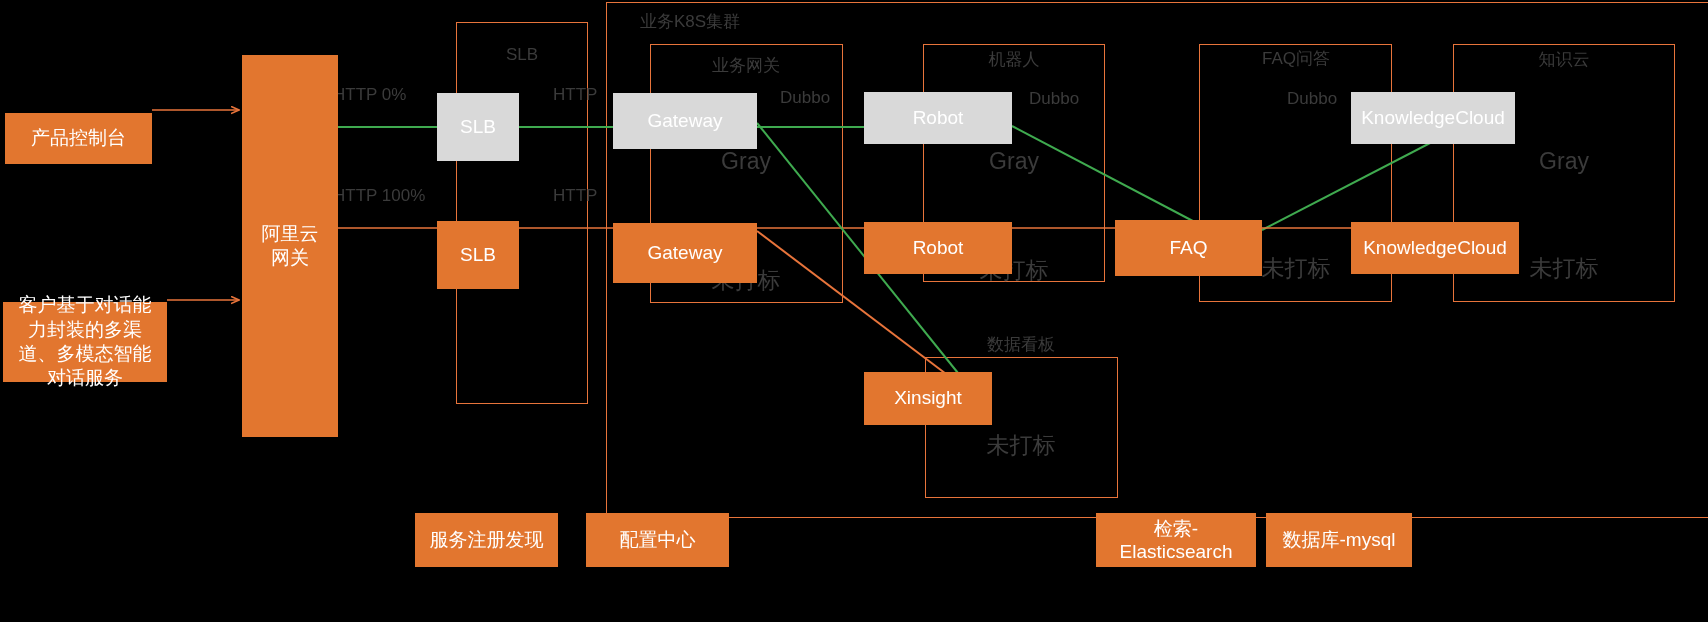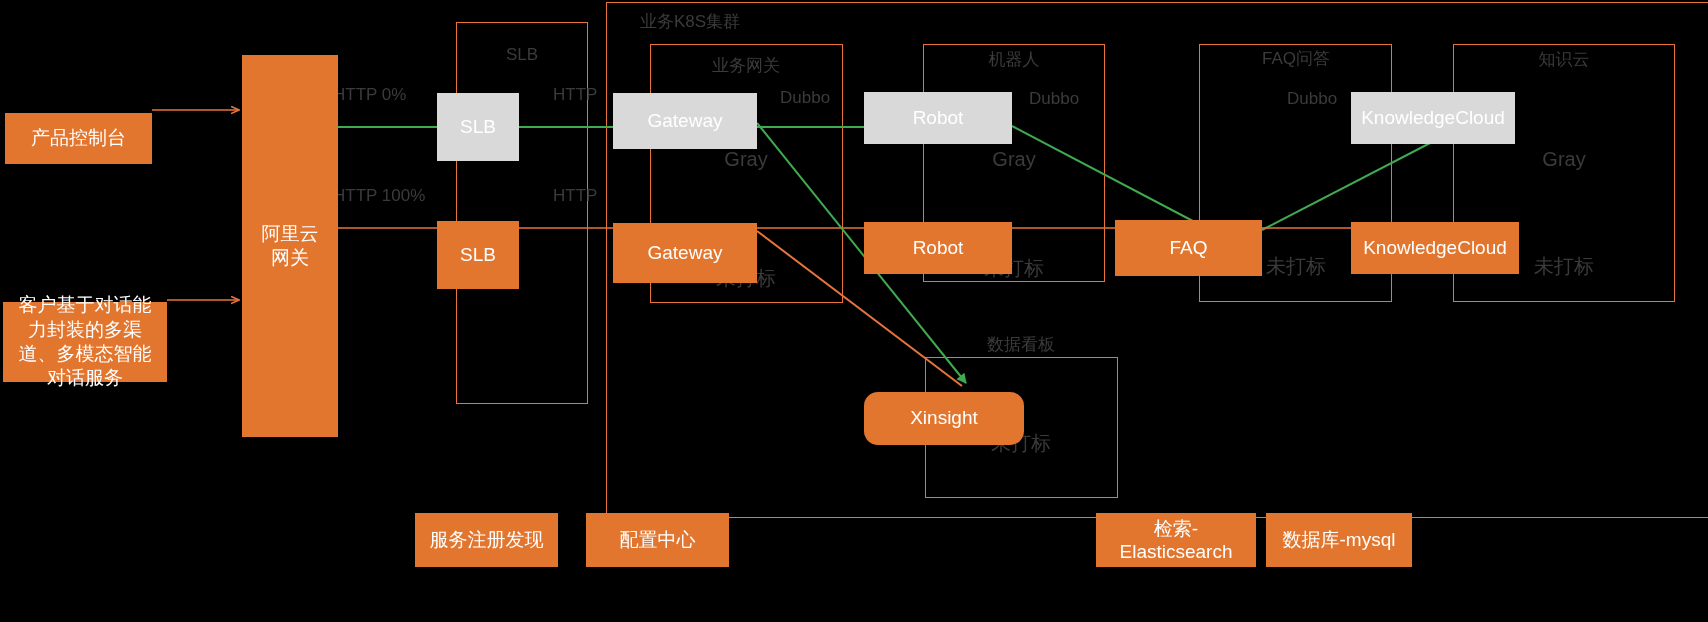--- a/index.html
+++ b/index.html
@@ -1,21 +1,21 @@
 <!DOCTYPE html>
 <html><head>
 <meta charset="utf-8">
 <style>
   html,body{margin:0;padding:0;background:#000;}
   #stage{position:relative;width:1708px;height:622px;background:#000;
          font-family:"Liberation Sans","DejaVu Sans",sans-serif;overflow:hidden;}
   .grp{position:absolute;border:1.5px solid #e8743b;box-sizing:border-box;}
   .grp-label{position:absolute;color:#3b3b3b;font-size:17px;text-align:left;
              white-space:nowrap;transform:translateX(-50%);}
-  .sub-label{position:absolute;color:#3b3b3b;font-size:20px;text-align:center;
+  .sub-label{position:absolute;color:#3b3b3b;font-size:23px;text-align:center;
              white-space:nowrap;transform:translateX(-50%);}
   .node{position:absolute;box-sizing:border-box;display:flex;align-items:center;
         justify-content:center;color:#fff;font-size:19px;text-align:center;line-height:1.28;}
   .node.orange{background:#e2762f;margin-top:28px;}
   .node.gray{background:#d9d9d9;color:#fff;}
   .node.cn{font-size:19px;}
   .edge-label{position:absolute;color:#3b3b3b;font-size:17px;white-space:nowrap;text-align:right;}
   svg.wires{position:absolute;left:0;top:0;width:1708px;height:622px;overflow:visible;}
   .bottom-node{position:absolute;background:#e2762f;color:#fff;display:flex;
                align-items:center;justify-content:center;text-align:center;
@@ -130,21 +130,21 @@
   <div class="node orange" style="left:613px;top:195px;width:144px;height:60px;">Gateway</div>
 
   <div class="node gray" style="left:864px;top:92px;width:148px;height:52px;">Robot</div>
   <div class="node orange" style="left:864px;top:194px;width:148px;height:52px;">Robot</div>
 
   <div class="node orange" style="left:1115px;top:192px;width:147px;height:56px;">FAQ</div>
 
   <div class="node gray" style="left:1351px;top:92px;width:164px;height:52px;">KnowledgeCloud</div>
   <div class="node orange" style="left:1351px;top:194px;width:168px;height:52px;">KnowledgeCloud</div>
 
-  <div class="node orange" style="left:864px;top:364px;width:160px;height:53px;border-radius:14px;">Xinsight</div>
+  <div class="node orange" style="left:864px;top:344px;width:128px;height:53px;">Xinsight</div>
 
   <div class="bottom-node" style="left:415px;top:513px;width:143px;height:54px;">服务注册发现</div>
   <div class="bottom-node" style="left:586px;top:513px;width:143px;height:54px;">配置中心</div>
   <div class="bottom-node" style="left:1096px;top:513px;width:160px;height:54px;white-space:pre-line;">检索-
 Elasticsearch</div>
   <div class="bottom-node" style="left:1266px;top:513px;width:146px;height:54px;">数据库-mysql</div>
 
 </div>
 
 </body></html>

